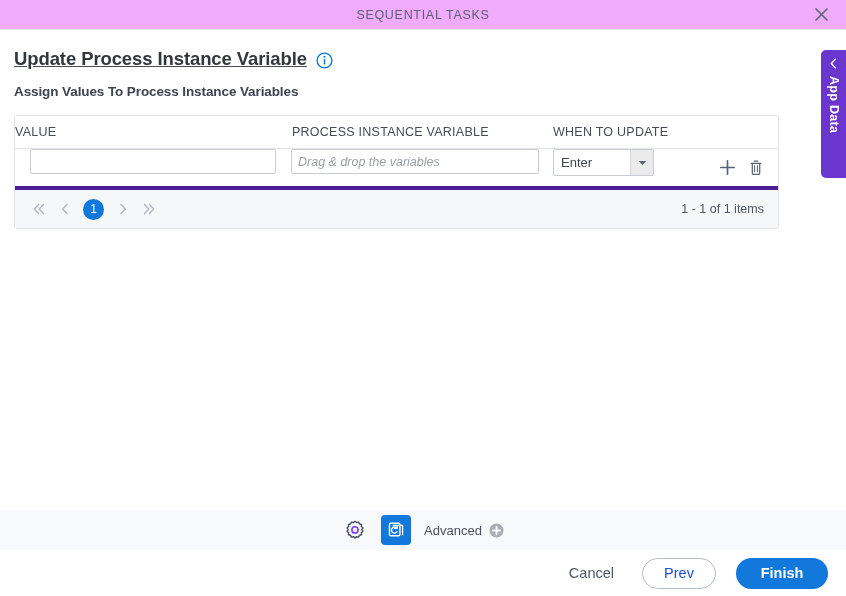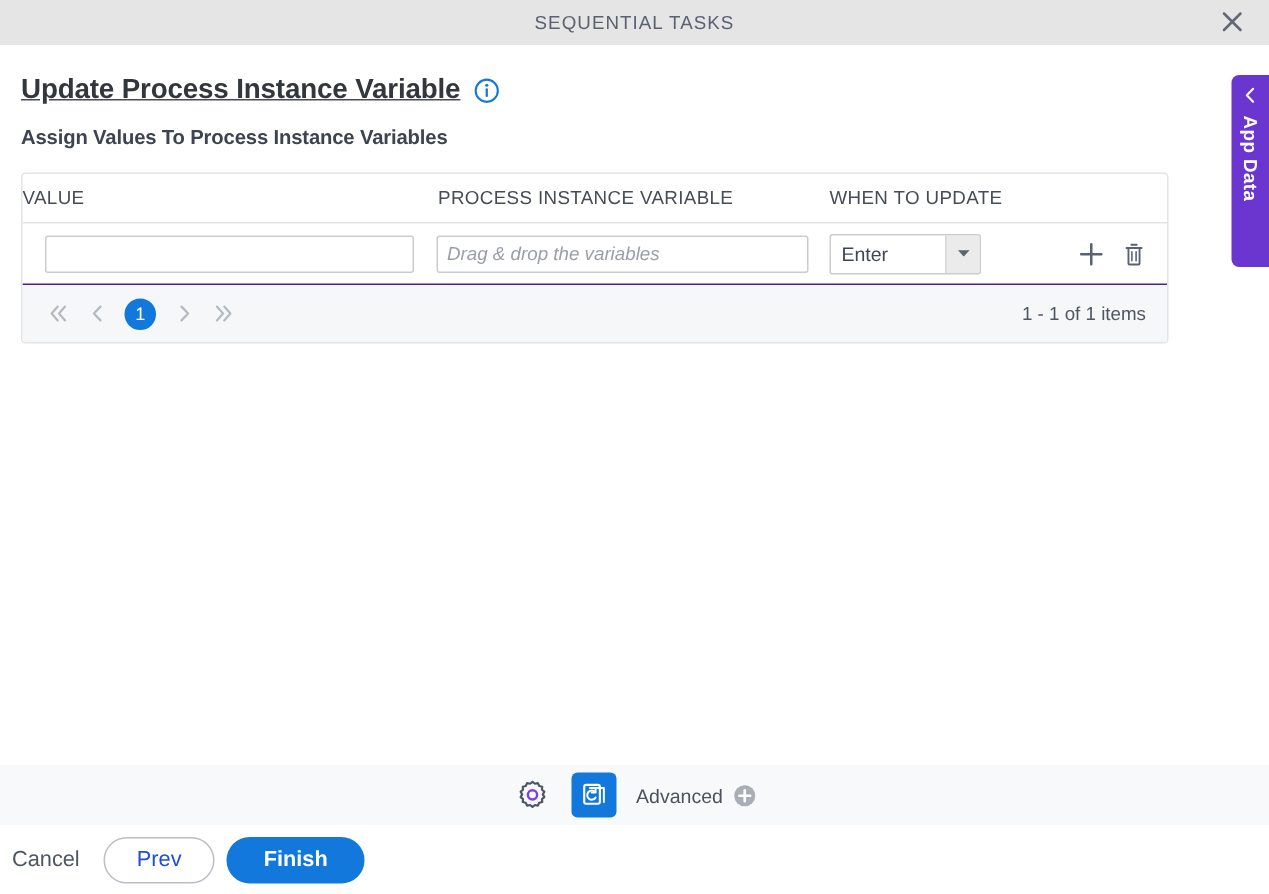--- a/index.html
+++ b/index.html
@@ -13,21 +13,21 @@
     overflow: hidden;
     background: #ffffff;
     font-family: "Liberation Sans", sans-serif;
     color: #4a4a55;
     position: relative;
   }
 
   
   .titlebar {
     height: 30px;
-    background: #e5e5e5;
+    background: #f0abfc;
     display: flex;
     align-items: center;
     justify-content: center;
     position: relative;
     border-bottom: 1px solid #e4e6e9;
   }
   .titlebar-text {
     font-size: 12.5px;
     letter-spacing: 0.7px;
     color: #5a6271;
@@ -112,23 +112,22 @@
     letter-spacing: 0.25px;
     font-weight: 400;
   }
   .col-var   { width: 276px; padding-left: 15px; }
   .col-val   { width: 262px; }
   .col-when  { width: 160px; }
   .col-act   { flex: 1; }
 
   .grid-row {
     display: flex;
-    align-items: center;
     height: 41px;
-    border-bottom: 1px solid #4c1d95;
+    border-bottom: 4px solid #4c1d95;
   }
   .txt-input {
     width: 246px;
     height: 25px;
     border: 1px solid #c9ccd1;
     border-radius: 2px;
     background: #fff;
     font-family: "Liberation Sans", sans-serif;
     font-size: 12.5px;
     color: #4a4a55;
@@ -320,22 +319,22 @@
   }
 
   
   .footer {
     position: absolute;
     left: 0; right: 0; bottom: 0;
     height: 46px;
     background: #ffffff;
     display: flex;
     align-items: center;
-    justify-content: flex-start;
-    gap: 8px;
+    justify-content: flex-end;
+    gap: 20px;
     padding-right: 18px;
   }
   .btn-cancel {
     background: none;
     border: none;
     font-family: "Liberation Sans", sans-serif;
     font-size: 14.5px;
     color: #4e5662;
     cursor: pointer;
     padding: 6px 8px;

